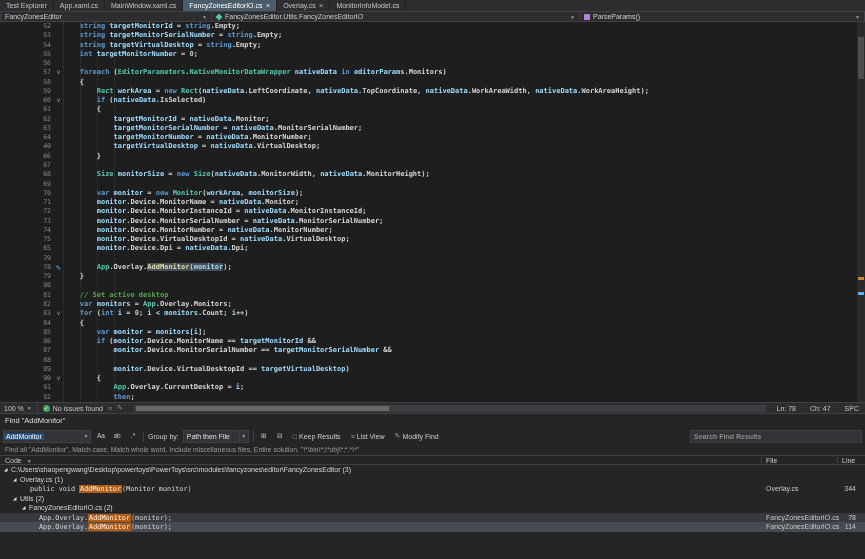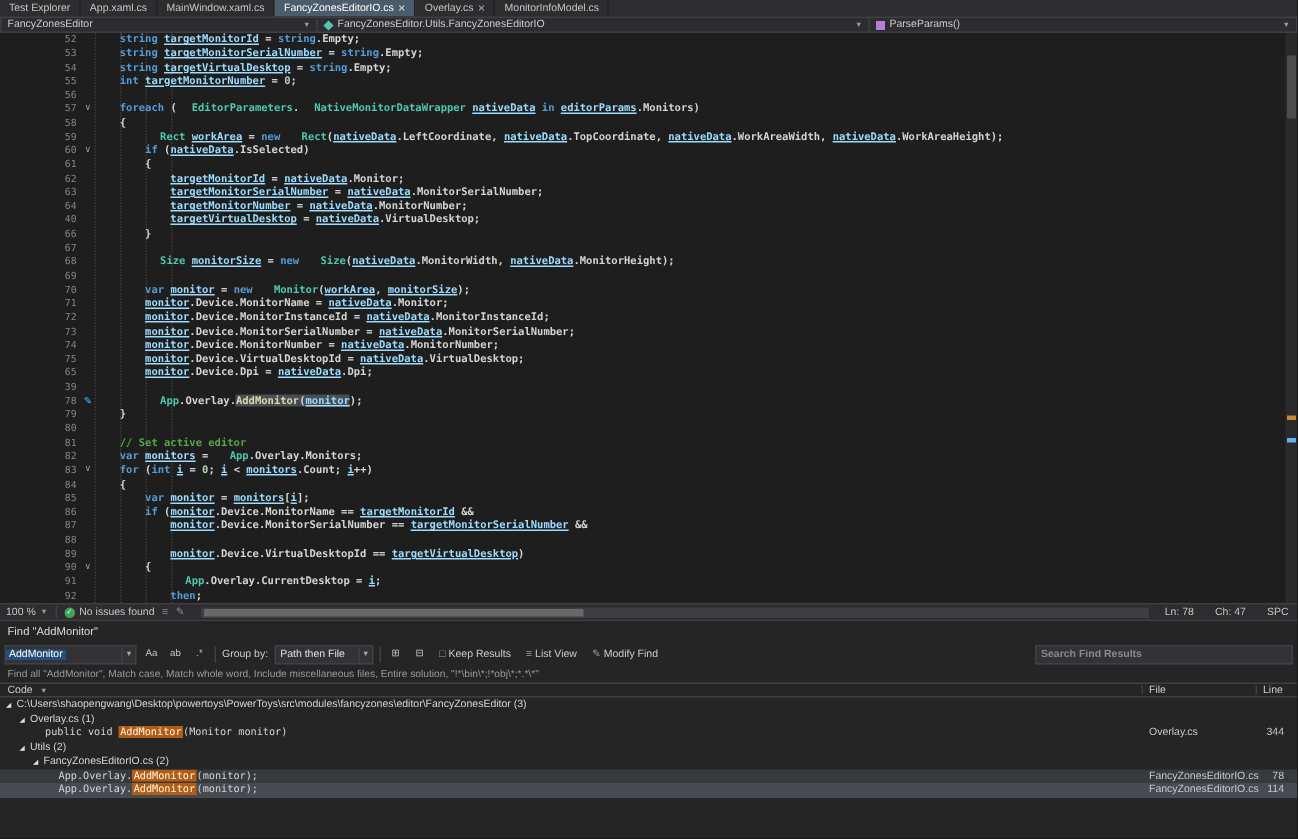--- a/index.html
+++ b/index.html
@@ -36,22 +36,22 @@
   .guide { position:absolute; top:0; bottom:0; width:0; border-left:1px dotted #3A3A3A; }
   .code-lines { position:relative; }
   .code-line { display:flex; height:9.27px; line-height:9.27px; white-space:nowrap; }
   .ln { width:54px; flex:0 0 54px; text-align:right; padding-right:3px;
         color:#858585; font-size:6.5px; font-family:"DejaVu Sans Mono", monospace; }
   .marks { width:9px; flex:0 0 9px; font-size:6px; color:#9B9B9B; text-align:center; }
   .marks.pencil { color:var(--pencil-blue,#4FC1FF); font-size:6.5px; }
   .code { white-space:pre; font-family:"DejaVu Sans Mono", monospace;
           font-size:7px; font-weight:bold; color:#D4D4D4; }
   .tk-k { color:var(--kw,#569CD6); }
-  .tk-t { color:var(--ty,#4EC9B0);margin-left:10px; }
-  .tk-v { color:var(--vr,#9CDCFE);text-decoration:underline; }
+  .tk-t { color:var(--ty,#4EC9B0); }
+  .tk-v { color:var(--vr,#9CDCFE); }
   .tk-p { color:#D4D4D4; }
   .tk-m { color:#DCDCAA; }
   .tk-c { color:var(--cm,#57A64A); }
   .tk-n { color:var(--num,#B5CEA8); }
   .hl   { background:#474E55; }
 
   .vscroll { position:absolute; right:0; top:0; width:8px; height:380px; background:#2A2A2B; }
   .vthumb { position:absolute; left:1px; right:1px; top:4%; height:11%; background:#4D4D50; }
   .vmark1 { position:absolute; left:1px; right:1px; top:67%; height:3px; background:#C98438; }
   .vmark2 { position:absolute; left:1px; right:1px; top:71%; height:3px; background:#5FB4F0; }
@@ -306,21 +306,21 @@
           <span class="code"><span class="tk-p">    }</span></span>
         </div>
         <div class="code-line">
           <span class="ln">80</span>
           <span class="marks"></span>
           <span class="code"></span>
         </div>
         <div class="code-line">
           <span class="ln">81</span>
           <span class="marks"></span>
-          <span class="code"><span class="tk-p">    </span><span class="tk-c">// Set active editor</span></span>
+          <span class="code"><span class="tk-p">    </span><span class="tk-c">// Set active desktop</span></span>
         </div>
         <div class="code-line">
           <span class="ln">82</span>
           <span class="marks"></span>
           <span class="code"><span class="tk-p">    </span><span class="tk-k">var</span><span class="tk-p"> </span><span class="tk-v">monitors</span><span class="tk-p"> = </span><span class="tk-t">App</span><span class="tk-p">.Overlay.Monitors;</span></span>
         </div>
         <div class="code-line">
           <span class="ln">83</span>
           <span class="marks">∨</span>
           <span class="code"><span class="tk-p">    </span><span class="tk-k">for</span><span class="tk-p"> (</span><span class="tk-k">int</span><span class="tk-p"> </span><span class="tk-v">i</span><span class="tk-p"> = </span><span class="tk-n">0</span><span class="tk-p">; </span><span class="tk-v">i</span><span class="tk-p"> &lt; </span><span class="tk-v">monitors</span><span class="tk-p">.Count; </span><span class="tk-v">i</span><span class="tk-p">++)</span></span>

